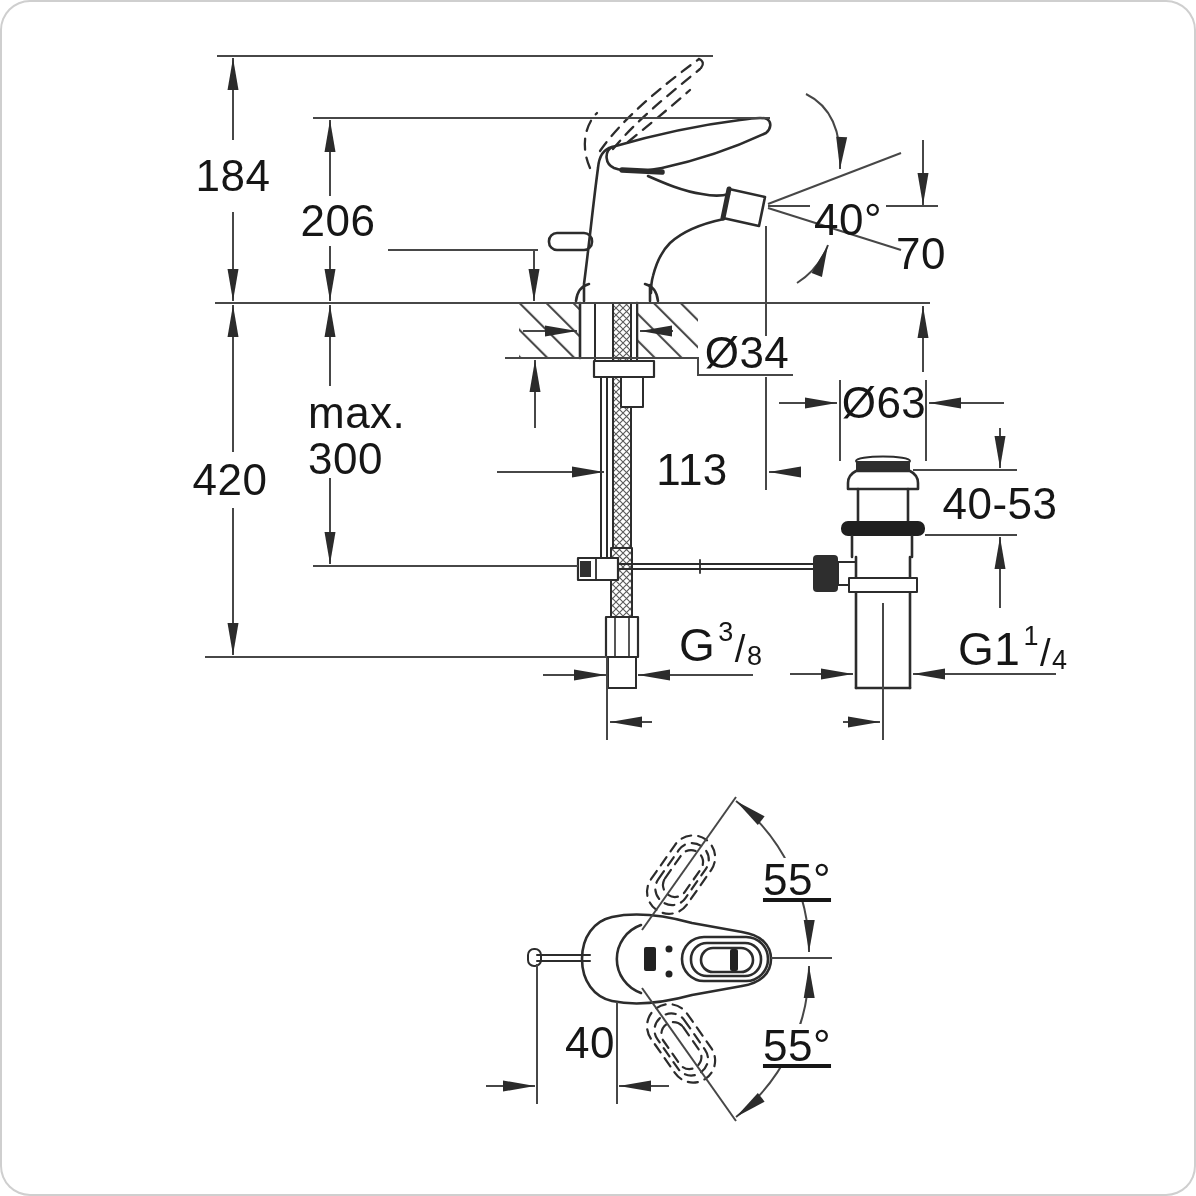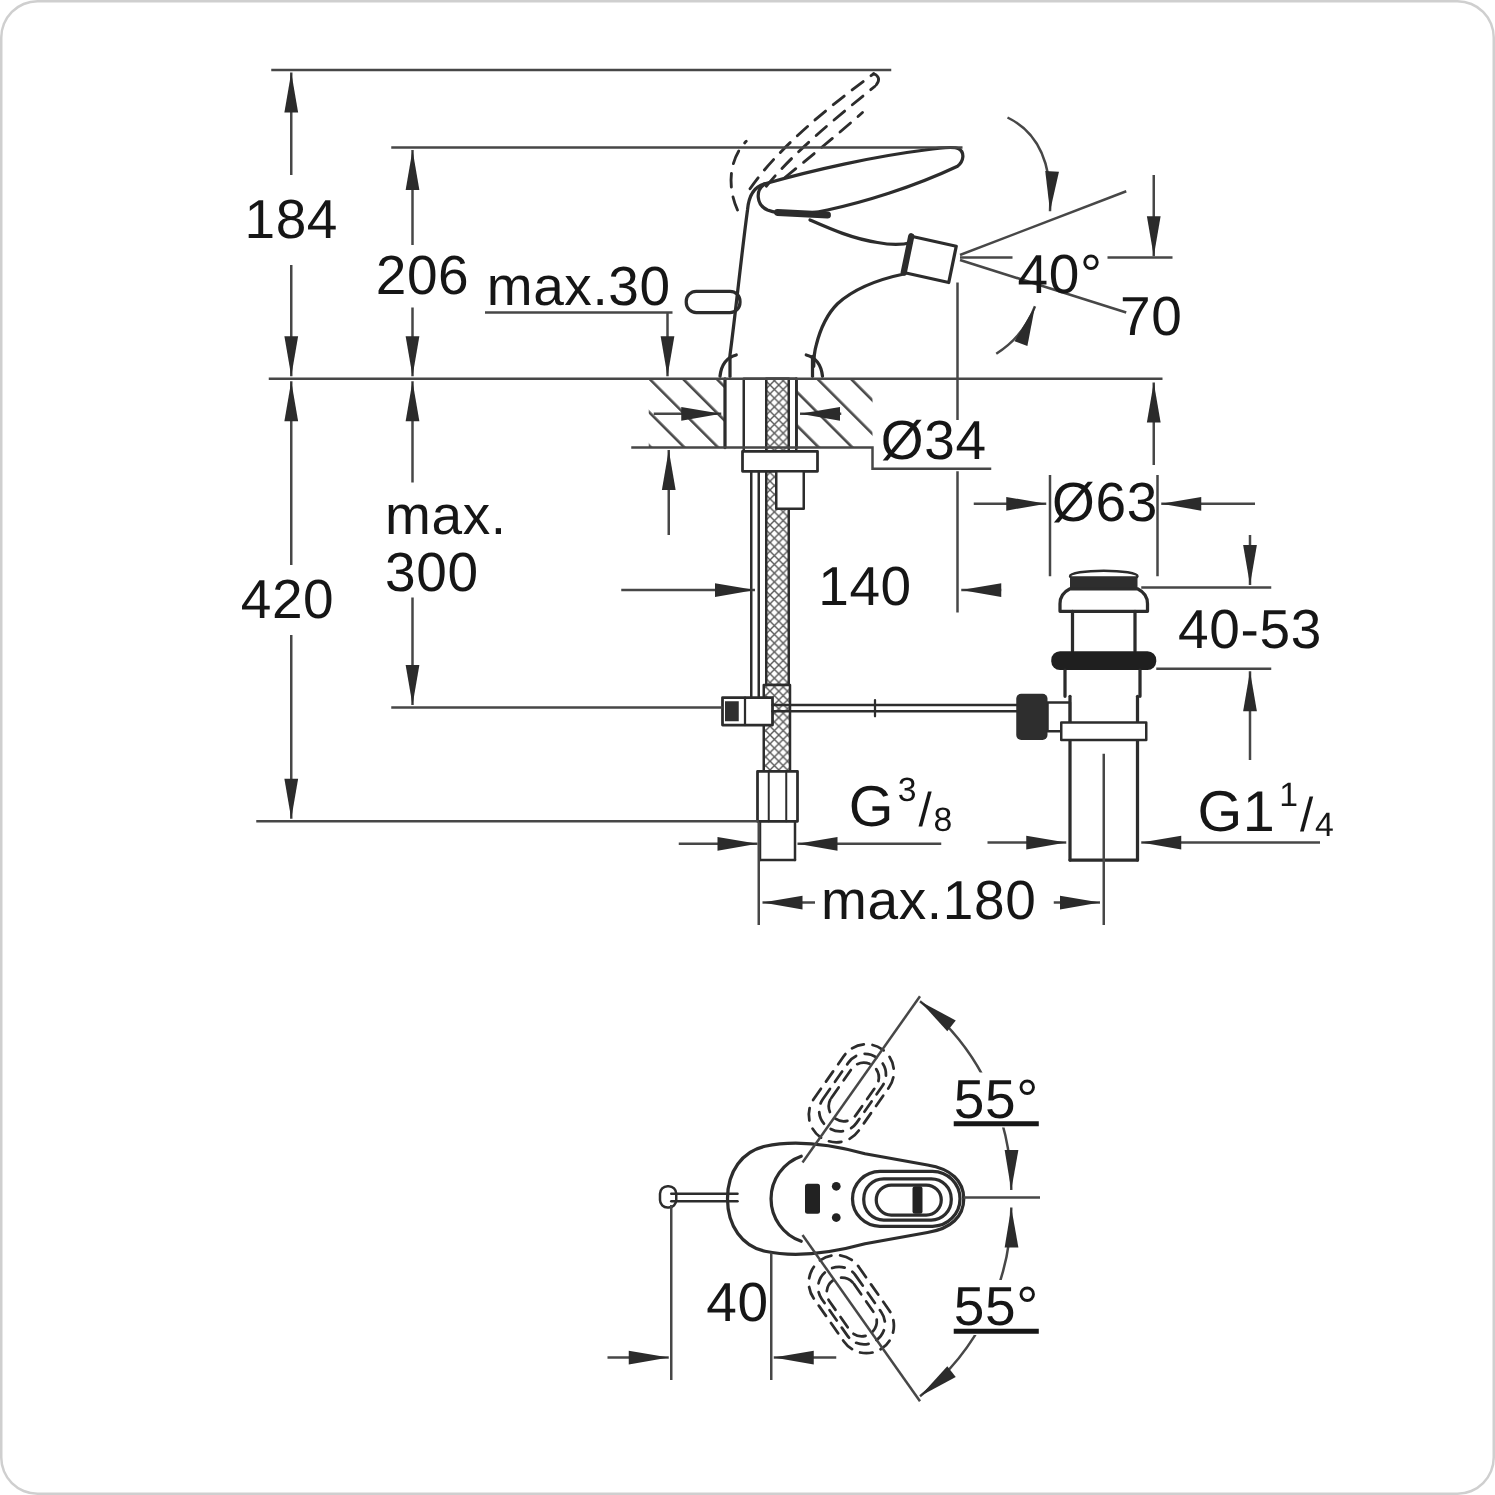--- a/index.html
+++ b/index.html
@@ -257,48 +257,46 @@
       <line x1="537" y1="964" x2="537" y2="1104"></line>
       <line x1="617" y1="1002" x2="617" y2="1104"></line>
       <line x1="486" y1="1086" x2="535" y2="1086" marker-end="url(#mA)"></line>
       <line x1="669" y1="1086" x2="619" y2="1086" marker-end="url(#mA)"></line>
     </g>
   </g>
 </svg>
 
   <span class="lbl" style="left:233px;top:176px">184</span>
   <span class="lbl" style="left:338px;top:221px">206</span>
-  <span class="lbl" style="left:463px;top:230px">max.30</span>
   <span class="lbl" style="left:848px;top:220px">40°</span>
   <span class="lbl" style="left:921px;top:254px">70</span>
   <span class="lbl" style="left:747px;top:353px">Ø34</span>
 
   <div class="lbl tl stack" style="left:291px;top:390px">
     <span>max.</span>
     <span>300</span>
   </div>
 
   <span class="lbl" style="left:230px;top:480px">420</span>
-  <span class="lbl" style="left:692px;top:470px">140</span>
+  <span class="lbl" style="left:692px;top:470px">113</span>
   <span class="lbl" style="left:884px;top:403px">Ø63</span>
   <span class="lbl" style="left:1000px;top:504px">40-53</span>
 
   <div class="lbl tl frac" style="left:662px;top:622px">
     <span>G</span>
     <span class="sup">3</span>
     <span class="sl">/</span>
     <span class="sub">8</span>
   </div>
 
   <div class="lbl tl frac" style="left:941px;top:626px">
     <span>G1</span>
     <span class="sup">1</span>
     <span class="sl">/</span>
     <span class="sub">4</span>
   </div>
 
-  <span class="lbl" style="left:743px;top:721px">max.180</span>
 
   <span class="lbl bg" style="left:797px;top:880px">55°</span>
   <span class="lbl bg" style="left:797px;top:1046px">55°</span>
   <span class="lbl" style="left:590px;top:1043px">40</span>
 
 </div>
 
 </body></html>

